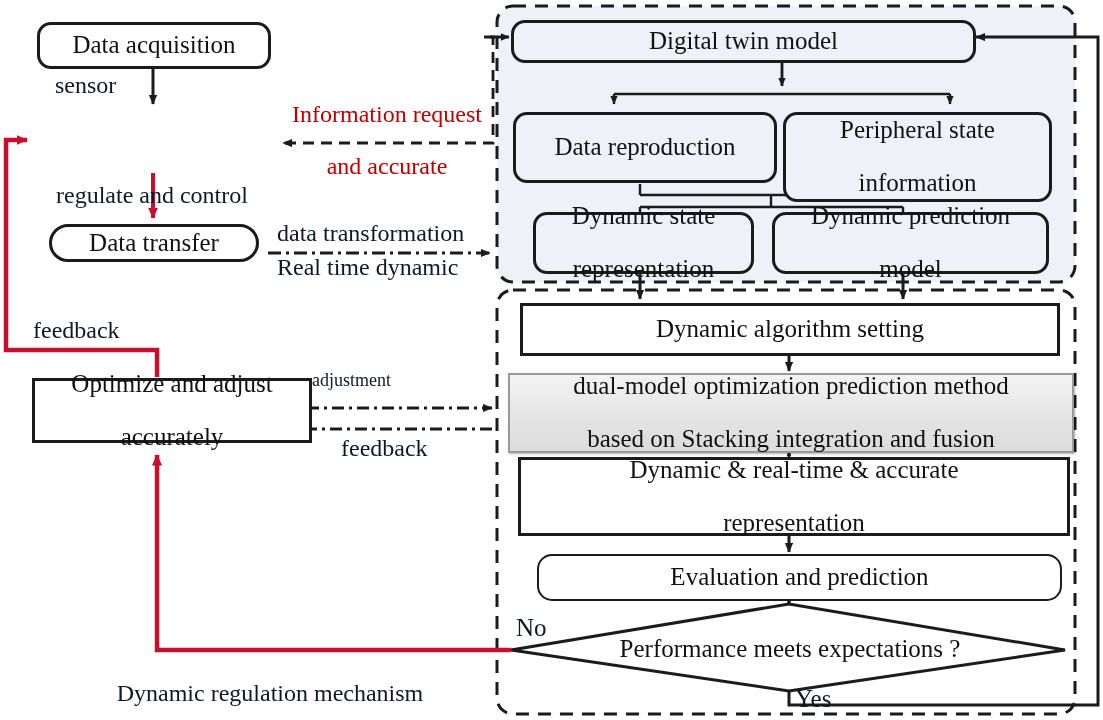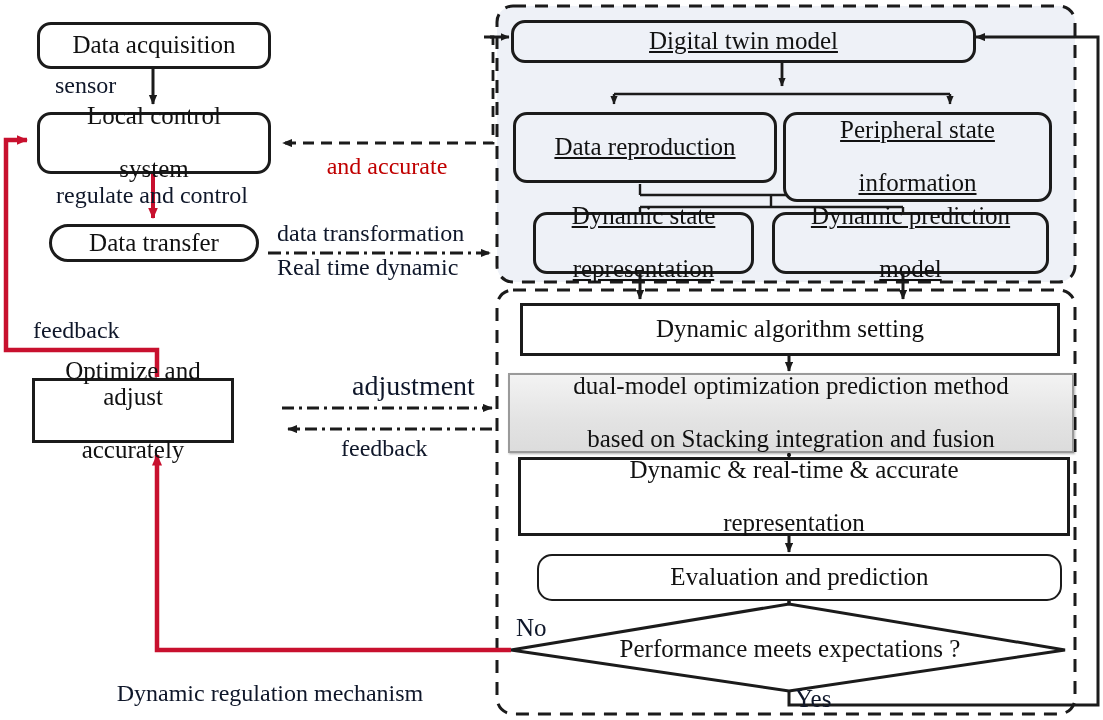--- a/index.html
+++ b/index.html
@@ -27,21 +27,20 @@
   .rbox{
     border:3px solid #1b1b1b;
     border-radius:14px;
     background:#ffffff;
   }
   
   .rbox-panel{
     border:3px solid #1b1b1b;
     border-radius:14px;
     background:#eef1f7;
-    text-decoration:underline;
   }
   
   .sbox{
     border:3px solid #1b1b1b;
     background:#ffffff;
   }
   .sbox-thin{
     border:2.5px solid #1b1b1b;
     background:#ffffff;
   }
@@ -130,48 +129,45 @@
 
     <path d="M157,377 L157,350 L6,350 L6,140 L27,140" fill="none" stroke="#c8102e" stroke-width="4.5" marker-end="url(#ah-red)"></path>
 
     <path d="M511,650 L157,650 L157,455" fill="none" stroke="#c8102e" stroke-width="4.5" marker-end="url(#ah-red)"></path>
   </svg>
 
   <div class="node rbox" style="left:37px;top:22px;width:234px;height:47px;font-size:25px;">
     <span>Data acquisition</span>
   </div>
 
-  <div class="node rbox" style="left:37px;top:112px;width:234px;height:62px;font-size:25px;">
-    <span><span>Local control</span><br><span>system</span></span>
-  </div>
 
   <div class="node rbox" style="left:49px;top:224px;width:210px;height:38px;font-size:25px;border-radius:19px;">
     <span>Data transfer</span>
   </div>
 
-  <div class="node sbox" style="left:32px;top:378px;width:202px;height:65px;font-size:25px;">
+  <div class="node sbox" style="left:32px;top:378px;width:280px;height:65px;font-size:25px;">
     <span><span>Optimize and adjust</span><br><span>accurately</span></span>
   </div>
 
   <div class="lbl" style="left:55px;top:73px;font-size:24px;">sensor</div>
 
   <div class="lbl" style="left:56px;top:183px;font-size:24px;">regulate and control</div>
 
   <div class="lbl" style="left:33px;top:318px;font-size:24px;">feedback</div>
 
   <div class="lbl" style="left:277px;top:221px;font-size:24px;">data transformation</div>
 
   <div class="lbl" style="left:277px;top:255px;font-size:24px;">Real time dynamic</div>
 
-  <div class="lbl" style="left:352px;top:371px;font-size:28px;">adjustment</div>
+  <div class="lbl" style="left:312px;top:371px;font-size:18px;">adjustment</div>
 
   <div class="lbl" style="left:341px;top:436px;font-size:24px;">feedback</div>
 
   <div class="lbl red center" style="left:261px;top:76px;width:228px;font-size:24px;">
-    <br>
+    <span>Information request</span><br>
     <span>and accurate</span>
   </div>
 
   <div class="lbl center" style="left:48px;top:655px;width:420px;font-size:24px;">
     <span>Dynamic regulation mechanism</span><br>
     
   </div>
 
   <div class="node rbox-panel" style="left:511px;top:20px;width:465px;height:43px;font-size:25px;">
     <span>Digital twin model</span>

